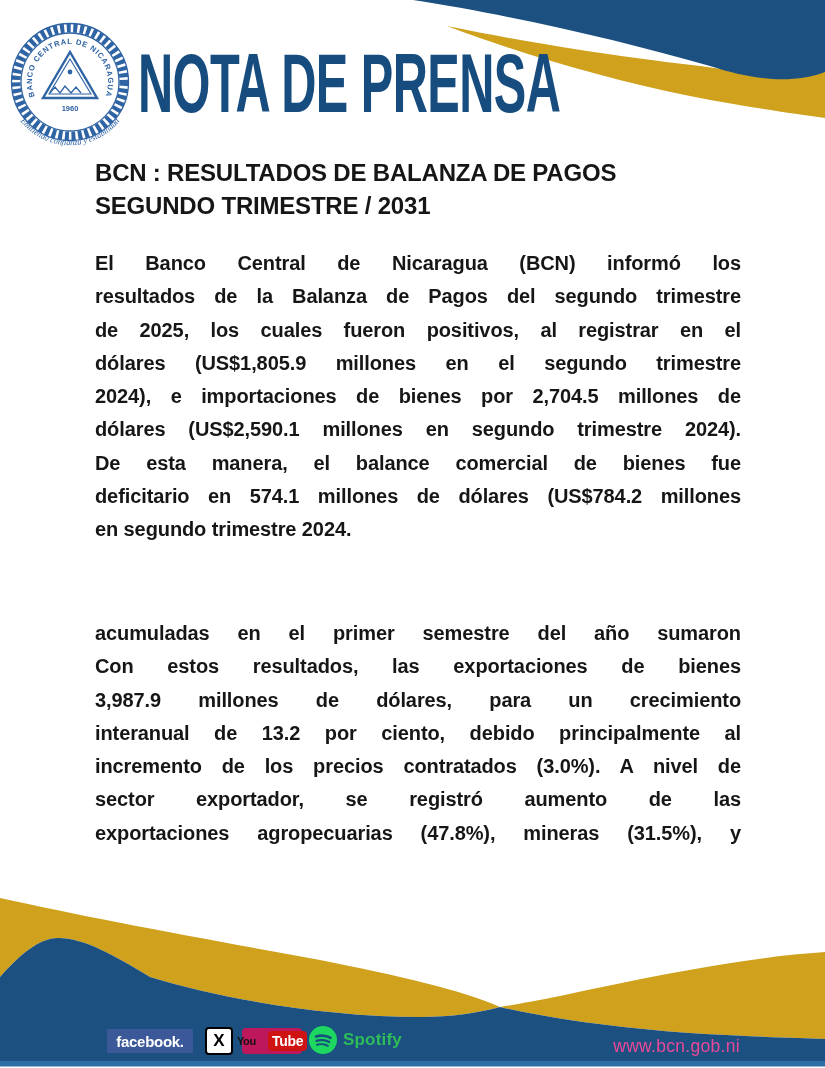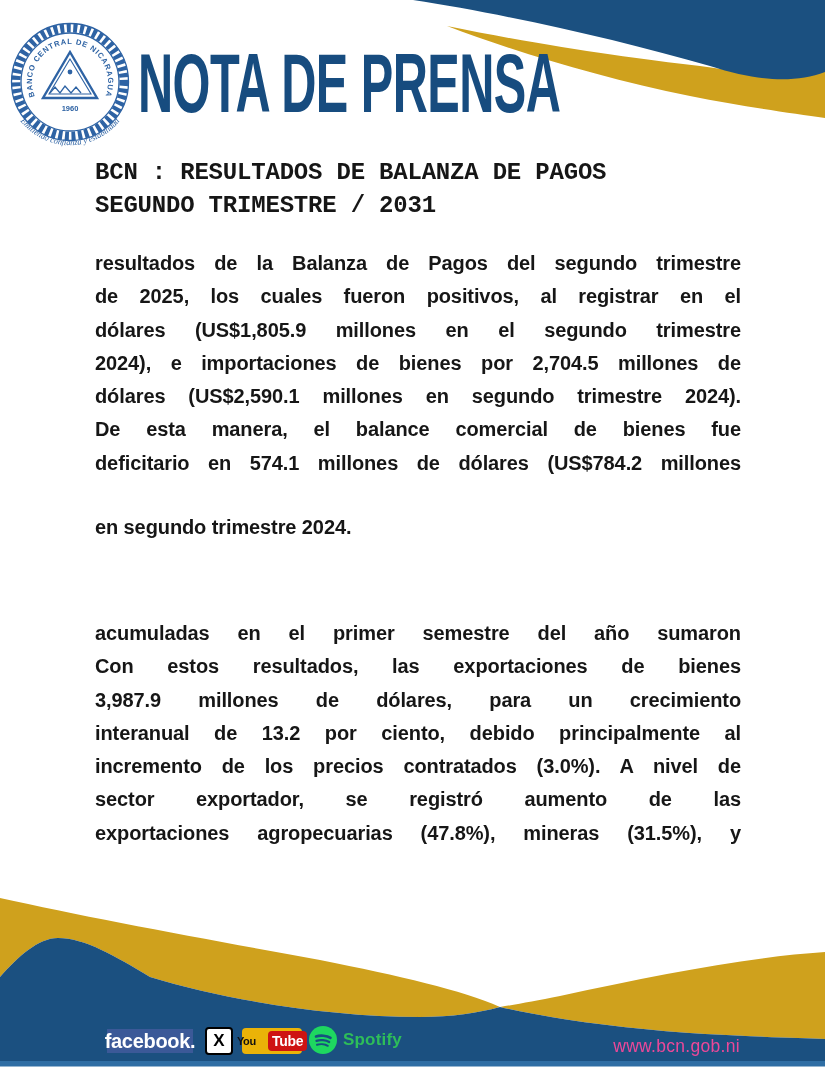--- a/index.html
+++ b/index.html
@@ -19,49 +19,48 @@
     position:absolute; left:138px; top:41px; margin:0;
     font-size:84px; line-height:84px; font-weight:bold;
     color:#174C7F; letter-spacing:-1px; white-space:nowrap;
     transform:scaleX(0.58); transform-origin:left top;
   }
 
   .doc-title {
     position:absolute; left:95px; top:156px; width:646px;
     font-size:24px; line-height:33px; font-weight:bold; color:#161616;
     letter-spacing:-0.2px;
-    font-family:Liberation Mono, monospace;
   }
 
   .para {
     position:absolute; left:95px; width:646px;
     font-size:20px; line-height:33.3px; font-weight:bold; color:#161616;
     letter-spacing:-0.1px;
   }
   .para1 { top:247px; }
   .para2 { top:617px; }
   .body-line { text-align:justify; text-align-last:justify; }
-  .body-line.last-left { text-align-last:left;margin-top:31px; }
+  .body-line.last-left { text-align-last:left; }
 
   
   .badge-facebook {
     position:absolute; left:107px; top:1029px; width:86px; height:24px;
-    background:#3B5998; color:#fff; font-weight:bold; font-size:20px;
+    background:#3B5998; color:#fff; font-weight:bold; font-size:15px;
     display:flex; align-items:center; justify-content:center;
     letter-spacing:-0.3px;
   }
   .badge-x {
     position:absolute; left:205px; top:1027px; width:24px; height:24px;
     background:#fff; border:2px solid #000; border-radius:4px;
     display:flex; align-items:center; justify-content:center;
     color:#000; font-weight:bold; font-size:17px;
   }
   .badge-youtube {
     position:absolute; left:242px; top:1028px; width:60px; height:26px;
-    background:#eab308; border-radius:4px;
+    background:#be185d; border-radius:4px;
     display:flex; align-items:center; justify-content:center; gap:12px;
   }
   .yt-you { color:#111; font-weight:bold; font-size:11px; letter-spacing:-0.3px; }
   .yt-tube {
     background:#CE1312; color:#fff; font-weight:bold; font-size:14px;
     padding:2px 4px; border-radius:4px; letter-spacing:-0.3px;
   }
   .badge-spotify {
     position:absolute; left:309px; top:1026px; height:28px;
     display:flex; align-items:center; gap:6px;justify-content:flex-end;
@@ -114,20 +113,21 @@
   </div>
 
   <h1 class="brand-title">NOTA DE PRENSA</h1>
 
   <div class="doc-title">
     <div>BCN : RESULTADOS DE BALANZA DE PAGOS</div>
     <div>SEGUNDO TRIMESTRE / 2031</div>
   </div>
 
   <div class="para para1">
+      <div class="body-line">El Banco Central de Nicaragua (BCN) informó los</div>
       <div class="body-line">resultados de la Balanza de Pagos del segundo trimestre</div>
       <div class="body-line">de 2025, los cuales fueron positivos, al registrar en el</div>
       <div class="body-line">dólares (US$1,805.9 millones en el segundo trimestre</div>
       <div class="body-line">2024), e importaciones de bienes por 2,704.5 millones de</div>
       <div class="body-line">dólares (US$2,590.1 millones en segundo trimestre 2024).</div>
       <div class="body-line">De esta manera, el balance comercial de bienes fue</div>
       <div class="body-line">deficitario en 574.1 millones de dólares (US$784.2 millones</div>
       <div class="body-line last-left">en segundo trimestre 2024.</div>
     </div>
   <div class="para para2">

